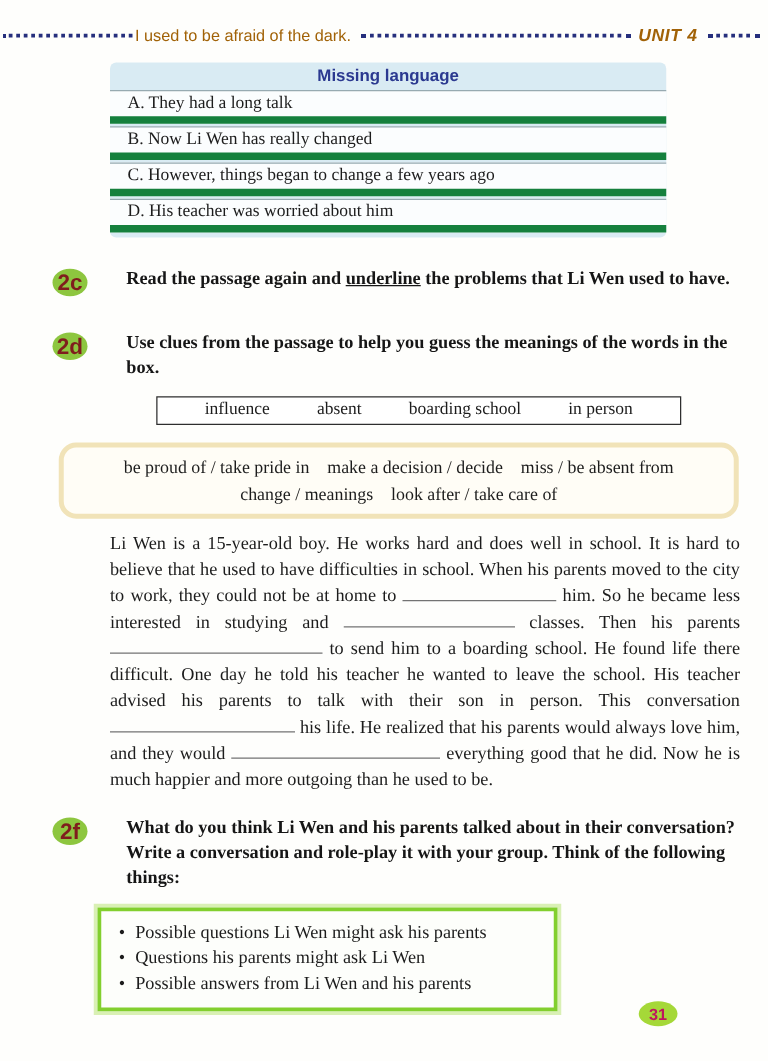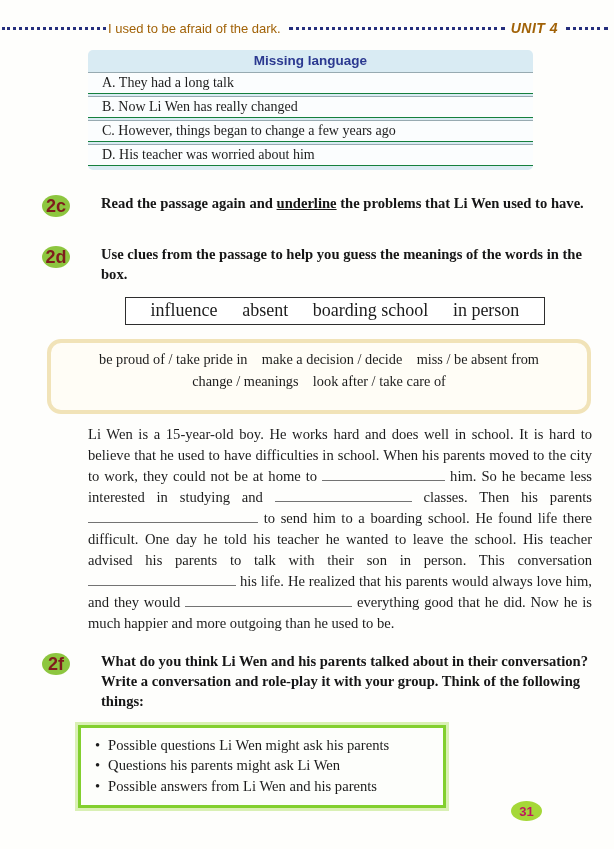--- a/index.html
+++ b/index.html
@@ -26,21 +26,21 @@
     margin:14px 0 0 88px; width:445px;
     background:#d9ebf3; border-radius:5px; padding-bottom:4px;
   }
   .ml-header {
     text-align:center; color:#2b3990; font-weight:bold;
     font-family:"Liberation Sans", sans-serif; font-size:13.5px;
     padding:3px 0 2px 0;
   }
   .ml-row {
     background:#fbfdfe; margin-top:2px;
-    border-top:1px solid #97aab1; border-bottom:1px solid #15803d;
+    border-top:1px solid #97aab1; border-bottom:6px solid #15803d;
     font-size:14px; padding:1px 8px 2px 14px; line-height:17px;
   }
   
   .section { display:flex; margin-left:42px; }
   .badge {
     width:28px; height:22px; flex-shrink:0; margin-right:31px; margin-top:1px;
     background:#8dc63f; border-radius:50%;
     color:#7f1d1d; font-family:"Liberation Sans", sans-serif;
     font-weight:bold; font-size:18px;
     display:flex; align-items:center; justify-content:center;
@@ -52,28 +52,28 @@
   .instr .u { text-decoration:underline; }
   .s-2c { margin-top:24px; }
   .s-2d { margin-top:28px; }
   .s-2e { margin-top:18px; }
   .s-2f { margin-top:18px; }
   
   .word-box {
     margin:12px 0 0 125px; width:420px;
     border:1.5px solid #2e2e2e; background:#fff;
     display:flex; justify-content:space-evenly;
-    font-size:18px; padding:2px 0 3px 0;
+    font-size:14px; padding:2px 0 3px 0;
   }
   
   .phrase-box {
     margin:14px 0 0 47px; width:544px;
     border:4px solid #f1e3b8; border-radius:14px; background:#fffdf6;
     text-align:center; font-size:14.3px; line-height:1.55;
-    padding:5px 12px 18px 12px;
+    padding:5px 12px 4px 12px;
   }
   
   .passage {
     margin:10px 0 0 88px; width:504px;
     font-size:14.6px; line-height:21px; text-align:justify;
   }
   .blank { display:inline-block; border-bottom:1px solid #737373; height:13px; }
   .blank.w1 { width:123px; } .blank.w2 { width:137px; }
   .blank.w3 { width:170px; } .blank.w4 { width:148px; }
   .blank.w5 { width:167px; }

